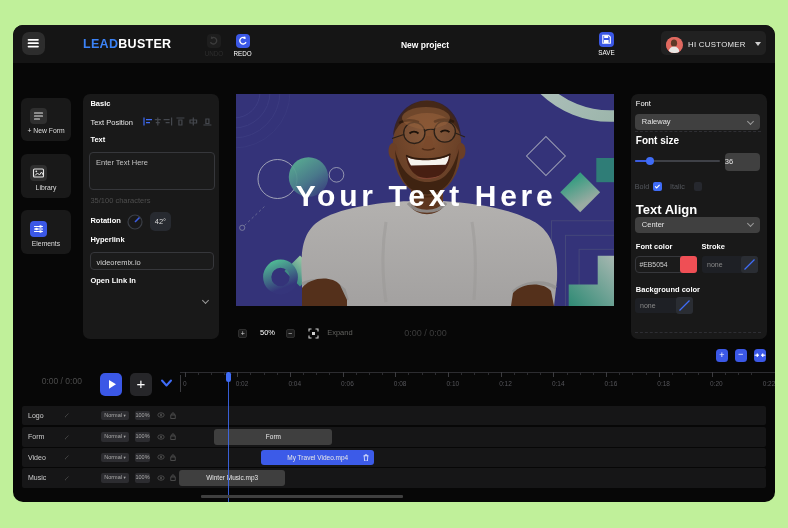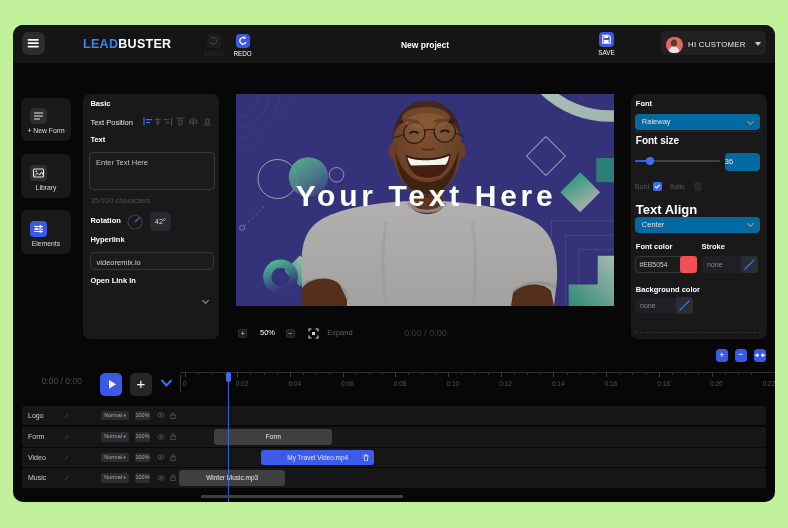--- a/index.html
+++ b/index.html
@@ -5,21 +5,21 @@
 html,body{width:788px;height:528px;overflow:hidden}
 body{background:#c0f09a;font-family:"Liberation Sans",sans-serif;position:relative}
 .a{position:absolute}
 .win{position:absolute;left:13px;top:25px;width:762px;height:477px;background:#070707;border-radius:10px;overflow:hidden}
 .topbar{position:absolute;left:0;top:0;width:762px;height:38px;background:#151515}
 .iconbtn{position:absolute;border-radius:4px;background:#2d2d2d}
 .blue{background:#3b58e6}
 .lbl{position:absolute;color:#fff}
 .panel{position:absolute;background:#191919;border-radius:7px}
 .inp{position:absolute;border:1px solid #36373b;border-radius:4px;background:#1b1b1b}
-.dd{position:absolute;background:#0369a1;border-radius:4px;color:#e4e4e4}
+.dd{position:absolute;background:#404040;border-radius:4px;color:#e4e4e4}
 .chev{position:absolute;width:5px;height:5px;border-right:1.2px solid #9a9a9a;border-bottom:1.2px solid #9a9a9a;transform:rotate(45deg)}
 .card{position:absolute;left:8px;width:50px;background:#191919;border-radius:6px}
 .cbtn{position:absolute;left:16.5px;width:17px;height:16px;background:#2f2f2f;border-radius:4px}
 .clab{position:absolute;width:50px;text-align:center;font-size:6.8px;color:#dedede}
 .trow{position:absolute;left:9px;width:744px;height:19.5px;background:#161617;border-radius:2px}
 .tlab{position:absolute;left:15px;top:6px;font-size:7px;color:#cfcfcf}
 .tbox{position:absolute;height:9.5px;top:5px;background:#2c2c30;border-radius:2px;color:#a8a8a8;font-size:5.5px;line-height:9.5px;text-align:center}
 .clip{position:absolute;height:15.5px;top:2px;border-radius:3px;font-size:6.5px;color:#e8e8e8;line-height:15.5px;text-align:center}
 .bb{position:absolute;width:12px;height:12.5px;background:#3b58e6;border-radius:3.5px;color:#fff;text-align:center}
 </style></head><body>
@@ -266,21 +266,21 @@
   <svg class="a" style="left:295.2px;top:303px" width="11" height="11" viewBox="0 0 11 11">
       <g stroke="#cfcfcf" stroke-width="1.1" fill="none">
         <path d="M1 3.5v-2.5h2.5M7.5 1h2.5v2.5M10 7.5v2.5h-2.5M3.5 10h-2.5v-2.5"></path>
       </g>
       <rect x="4" y="4" width="3" height="3" fill="#cfcfcf"></rect>
     </svg>
   <div class="lbl" style="left:314.2px;top:303.2px;font-size:7.5px;color:#62625f">Expand</div>
   <div class="lbl" style="left:391.2px;top:302.6px;font-size:9px;color:#3c3c3c">0:00 / 0:00</div>
 
   <div class="panel" style="left:618px;top:68.5px;width:136px;height:245.5px"></div>
-  <div class="lbl" style="left:622.8px;top:73.5px;font-size:7.5px;font-weight:bold">Font</div>
+  <div class="lbl" style="left:622.8px;top:73.5px;font-size:7.5px;font-weight:normal">Font</div>
   <div class="dd" style="left:621.8px;top:88.9px;width:125px;height:16px;font-size:7.5px;line-height:16px;padding-left:7px">Raleway</div>
   <div class="chev" style="left:735px;top:93.5px"></div>
   <div class="a" style="left:621.8px;top:106px;width:126px;border-top:1px dashed #2e2e33"></div>
   <div class="lbl" style="left:622.8px;top:109.5px;font-size:10px;font-weight:bold">Font size</div>
   <div class="a" style="left:622px;top:135.2px;width:85px;height:1.6px;background:#3f4147;border-radius:1px"></div>
   <div class="a" style="left:622px;top:135.2px;width:15px;height:1.6px;background:#3b5ce0;border-radius:1px"></div>
   <div class="a" style="left:633px;top:132.2px;width:8px;height:8px;border-radius:50%;background:#3f6cf7"></div>
   <div class="dd" style="left:711.8px;top:127.5px;width:35.5px;height:18.3px;font-size:7.5px;line-height:18.3px;">36</div>
   <div class="lbl" style="left:621.8px;top:156.5px;font-size:7.2px;color:#55585e">Bold</div>
   <div class="a" style="left:640.3px;top:157px;width:8.5px;height:8.5px;background:#3f6cf7;border-radius:2px">

